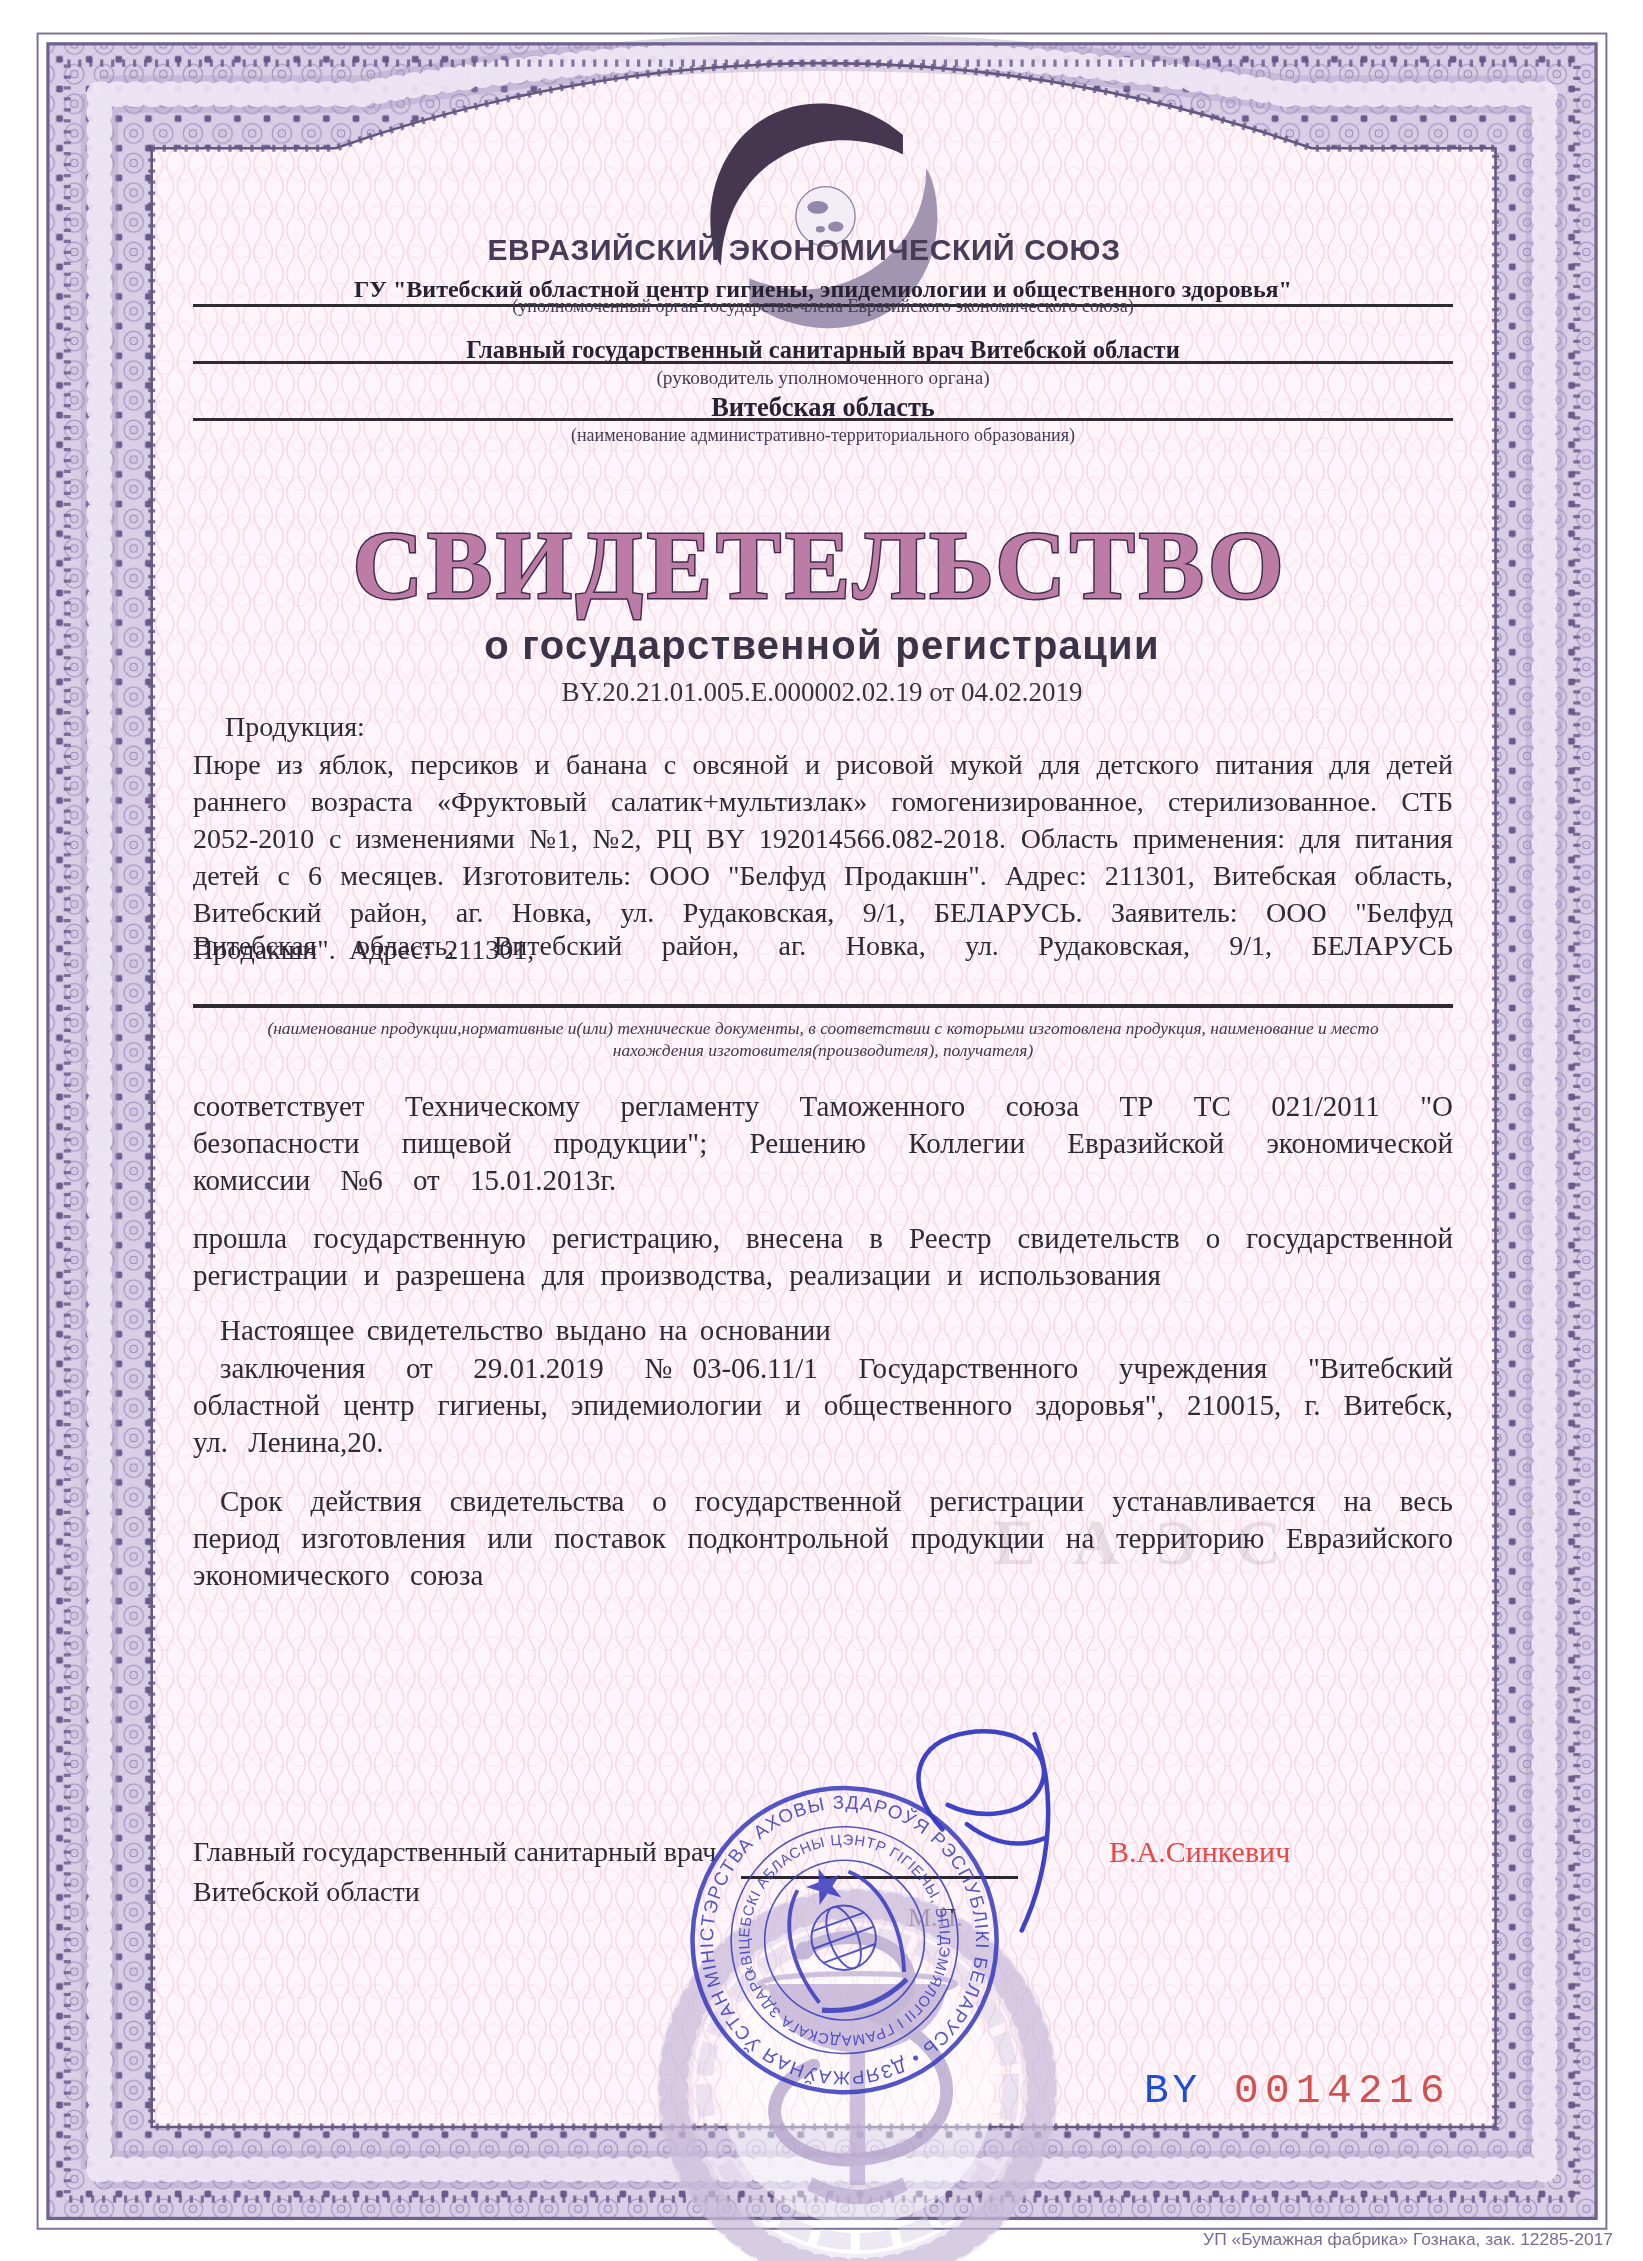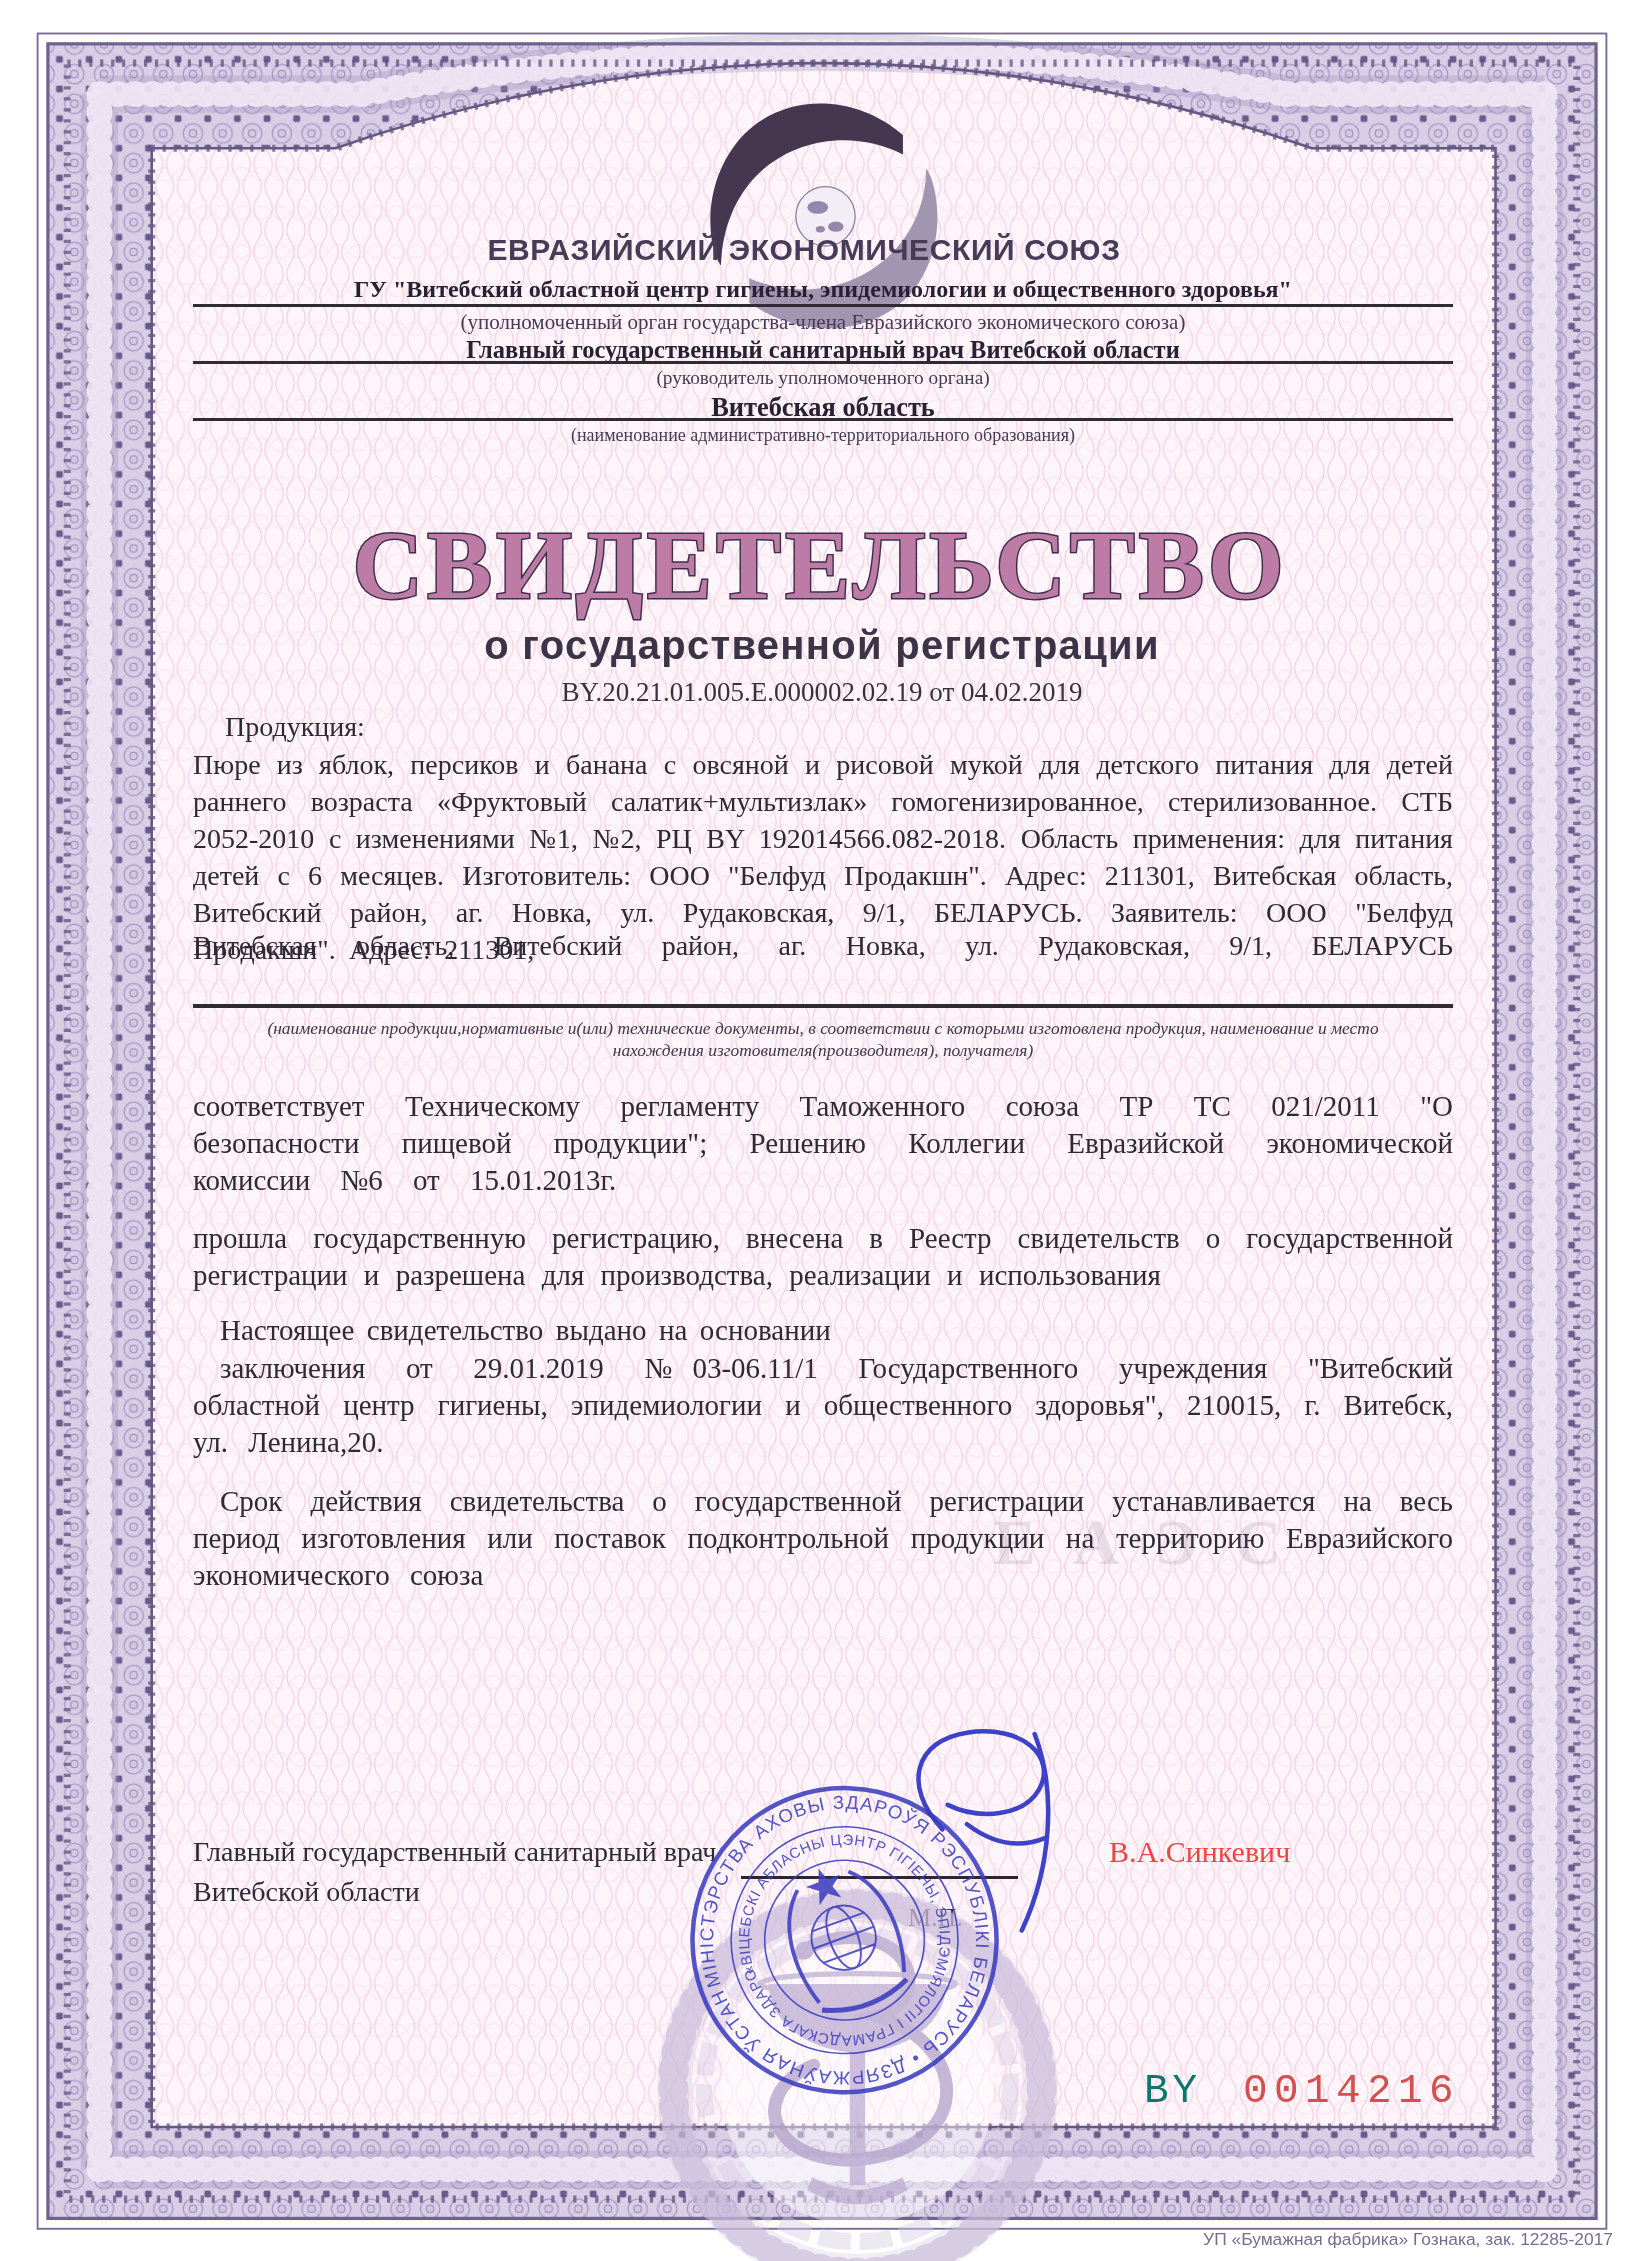--- a/index.html
+++ b/index.html
@@ -17,21 +17,21 @@
   }
   .hline{left:193px;width:1260px;text-align:center;color:#272233;font-weight:bold;}
   .hline-1{top:276px;font-size:24px;}
   .hline-2{top:336px;font-size:24.5px;}
   .hline-3{top:392px;font-size:26.4px;}
   .hrule{left:193px;width:1260px;height:3.2px;background:#2e2b33;}
   .hrule-1{top:304px;}
   .hrule-2{top:361px;}
   .hrule-3{top:418px;}
   .hcap{left:193px;width:1260px;text-align:center;color:#443b55;}
-  .hcap-1{top:310px;font-size:21px;}
+  .hcap-1{top:296px;font-size:18px;}
   .hcap-2{top:367px;font-size:19.3px;}
   .hcap-3{top:425px;font-size:18px;}
   
   .subtitle{
     left:0;top:623px;width:1644px;text-align:center;
     font-family:"Liberation Sans","DejaVu Sans",sans-serif;
     font-size:40px;font-weight:bold;color:#3b3347;letter-spacing:1.3px;
   }
   .number-line{left:0;top:677px;width:1644px;text-align:center;font-size:27px;color:#39323e;}
   
@@ -56,21 +56,21 @@
     left:993px;top:1506px;font-size:64px;font-weight:bold;
     letter-spacing:37px;color:rgba(98,86,110,0.14);
   }
   
   .signer-role{left:193px;top:1832px;width:580px;font-size:28px;line-height:40px;color:#2d2935;}
   .sig-rule{left:741px;top:1876px;width:277px;height:3.2px;background:#2a2730;}
   .signer-name{left:1109px;top:1835px;font-size:30px;color:#ef4444;}
   .seal-mark{left:908px;top:1903px;font-size:26px;color:#3a3442;}
   
   .serial{left:1144px;top:2068px;font-family:"Liberation Mono","DejaVu Sans Mono",monospace;font-size:41px;}
-  .serial .prefix{color:#0f766e;letter-spacing:3.9px;margin-right:42px;}
+  .serial .prefix{color:#1d4ed8;letter-spacing:3.9px;margin-right:33px;}
   .serial .num{color:#d4504e;letter-spacing:6.4px;}
   .printer-note{
     left:16px;top:2229px;width:1597px;text-align:right;
     font-family:"Liberation Sans","DejaVu Sans",sans-serif;
     font-size:17.4px;color:#7a6c90;
   }
 </style>
 </head>
 <body>
 

